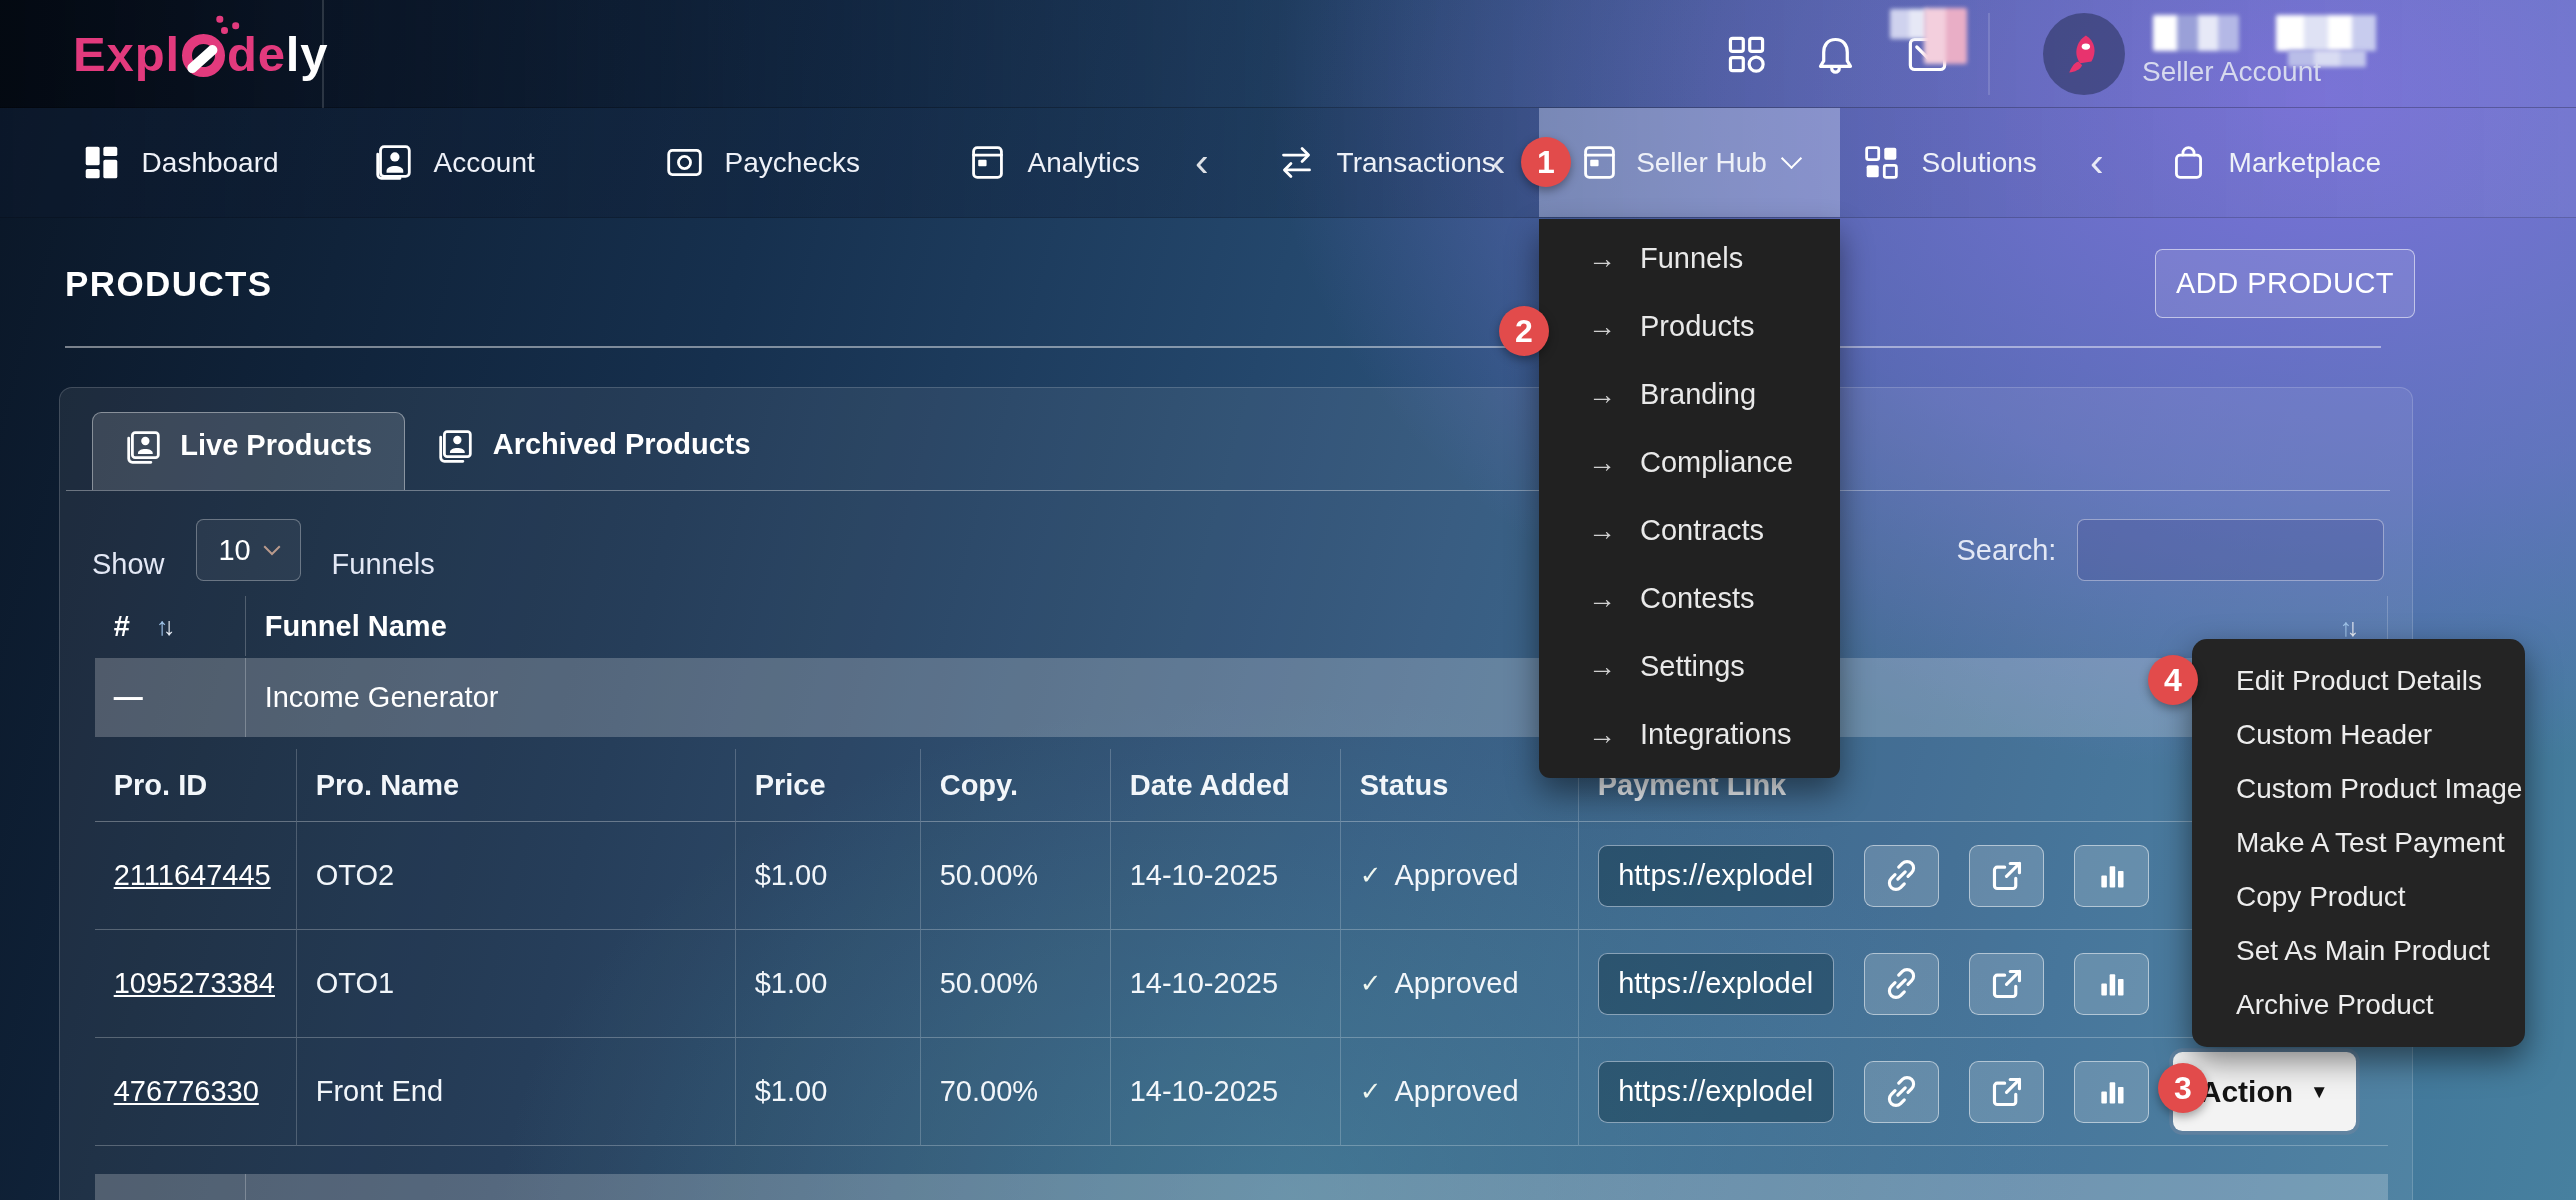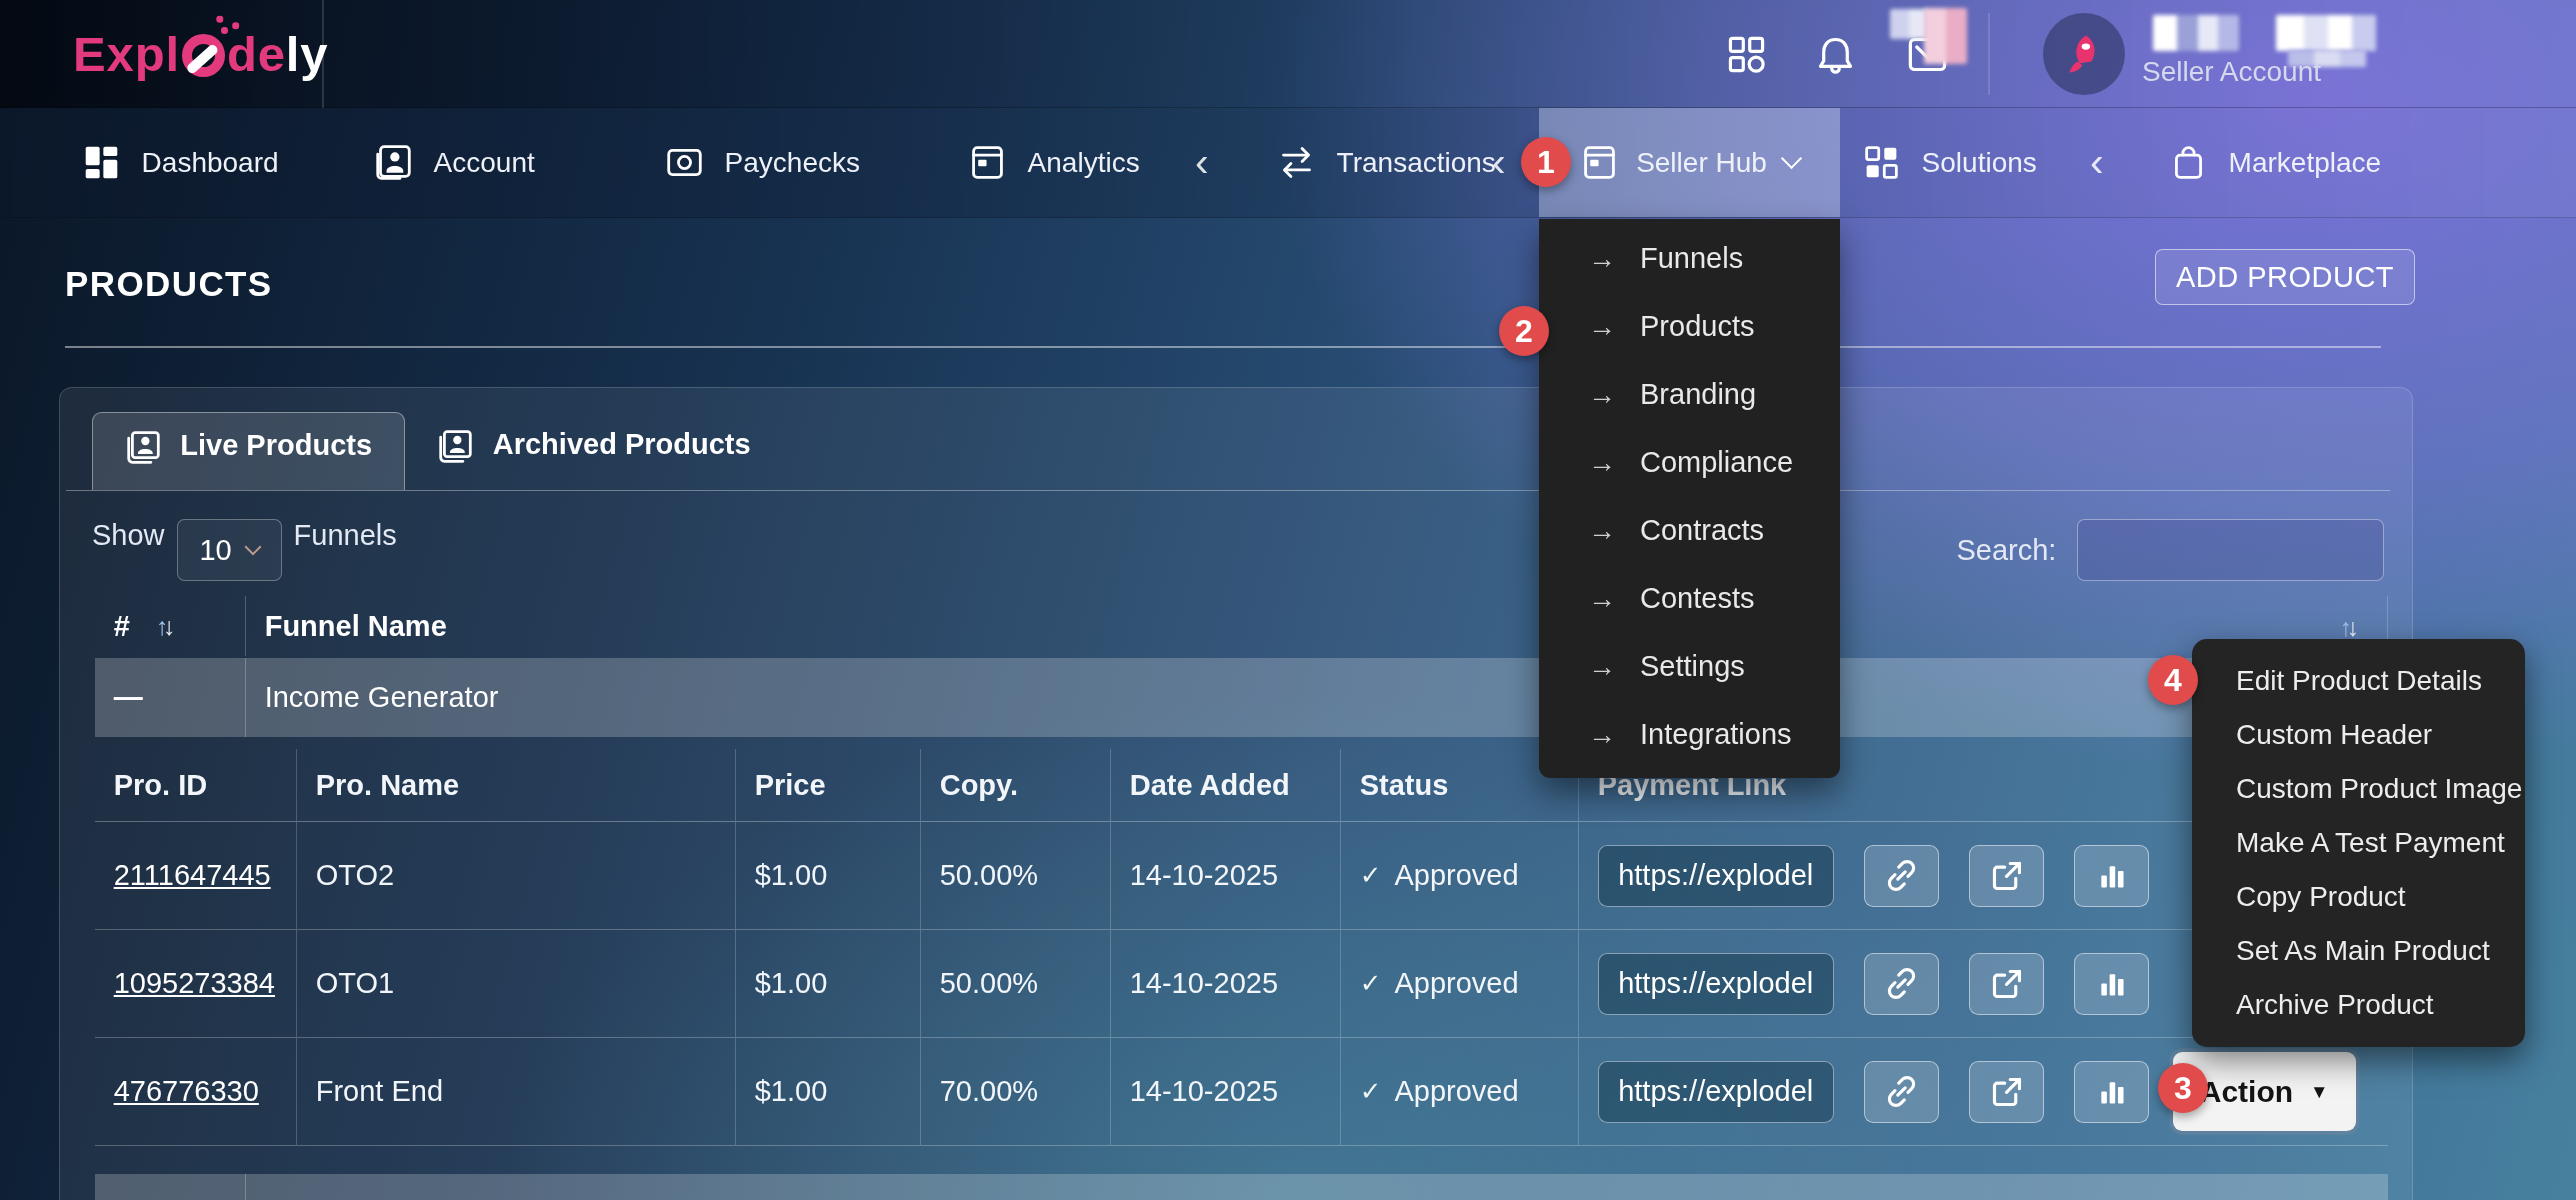--- a/index.html
+++ b/index.html
@@ -53,38 +53,38 @@
   
   .shm { position:absolute; left:1539px; top:219px; width:301px; background:#212121;
     border-radius:0 0 11.2px 11.2px; padding:5.6px 0 9.3px; z-index:30; box-shadow:0 15px 32px rgba(0,0,0,.45); }
   .shm-item { height:68px; display:flex; align-items:center; gap:24px; padding-left:49px;
     font-size:29px; color:#e9e9e9; cursor:pointer; }
   .shm-arrow { font-size:28px; color:#cfcfcf; }
 
   
   .page-title { position:absolute; left:65px; top:264px; font-size:35px; font-weight:700; letter-spacing:1.4px; }
   .title-rule { position:absolute; left:65px; top:346px; width:2316px; height:1.9px; background:rgba(255,255,255,.45); }
-  .add-btn { position:absolute; left:2155px; top:249px; width:260px; height:56px;
+  .add-btn { position:absolute; left:2155px; top:249px; width:260px; height:69px;
     border:1.9px solid rgba(255,255,255,.55); border-radius:7.5px; background:rgba(255,255,255,.1);
     color:#fff; font-size:29px; letter-spacing:0.5px; display:flex; align-items:center; justify-content:center; cursor:pointer; }
 
   
   .card { position:absolute; left:59px; top:387px; width:2354px; height:813px;
     background:rgba(255,255,255,.07); border:1.9px solid rgba(255,255,255,.16); border-bottom:none;
     border-radius:13px 13px 0 0; }
   .tabs { position:absolute; left:5.6px; right:22.4px; top:24px; height:79px;
     border-bottom:1.9px solid rgba(255,255,255,.35); display:flex; padding-left:26px; }
   .tab { display:flex; align-items:flex-start; gap:18.7px; padding:16px 32px; font-size:29px; font-weight:600;
     cursor:pointer; white-space:nowrap; }
   .tab svg { width:37px; height:37px; stroke:#fff; stroke-width:3; fill:none; stroke-linecap:round; stroke-linejoin:round; }
   .tab .fill { fill:#fff; stroke:none; }
   .tab.active { background:rgba(255,255,255,.13); border:1.9px solid rgba(255,255,255,.4);
     border-bottom:none; border-radius:9.3px 9.3px 0 0; }
 
-  .show-ctl { position:absolute; left:32px; top:131px; display:flex; align-items:flex-start; gap:12px; font-size:29px; color:#e3e8f5; }
+  .show-ctl { position:absolute; left:32px; top:131px; display:flex; align-items:flex-end; gap:31px; font-size:29px; color:#e3e8f5; }
   .pagesize { width:105px; height:62px; border:1.9px solid rgba(255,255,255,.3); border-radius:7.5px;
     background:rgba(255,255,255,.05); display:flex; align-items:center; justify-content:center; gap:15px;
     color:#fff; cursor:pointer; }
   .sel-chev { width:12px; height:12px; border-right:2.8px solid rgba(210,170,150,.85);
     border-bottom:2.8px solid rgba(210,170,150,.85); transform:rotate(45deg); margin-top:-5.6px; }
   .search-ctl { position:absolute; right:28px; top:131px; display:flex; align-items:center; gap:20.6px; font-size:29px; color:#e3e8f5; }
   .search-input { width:307px; height:62px; border:1.9px solid rgba(255,255,255,.4); border-radius:7.5px;
     background:rgba(70,75,150,.3); outline:none; color:#fff; font-size:28px; padding:0 15px;
     font-family:"Liberation Sans", sans-serif; }
 

